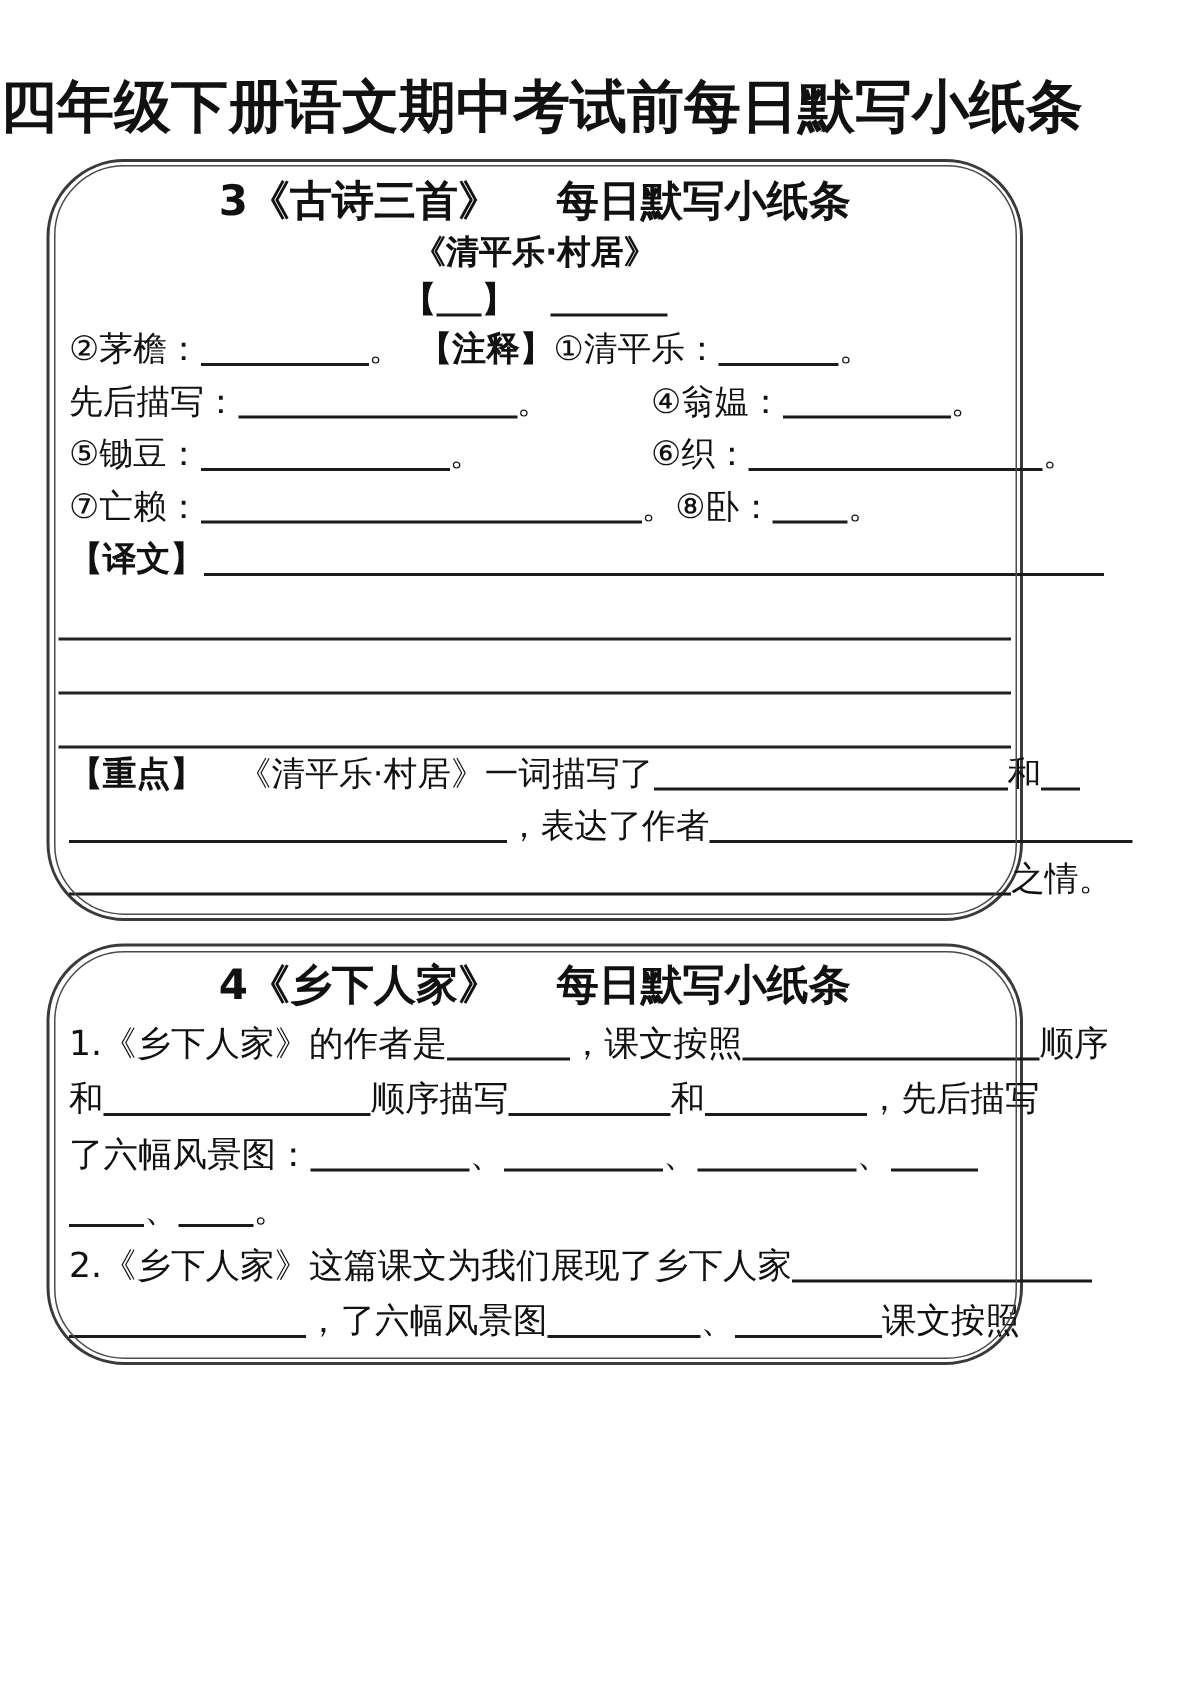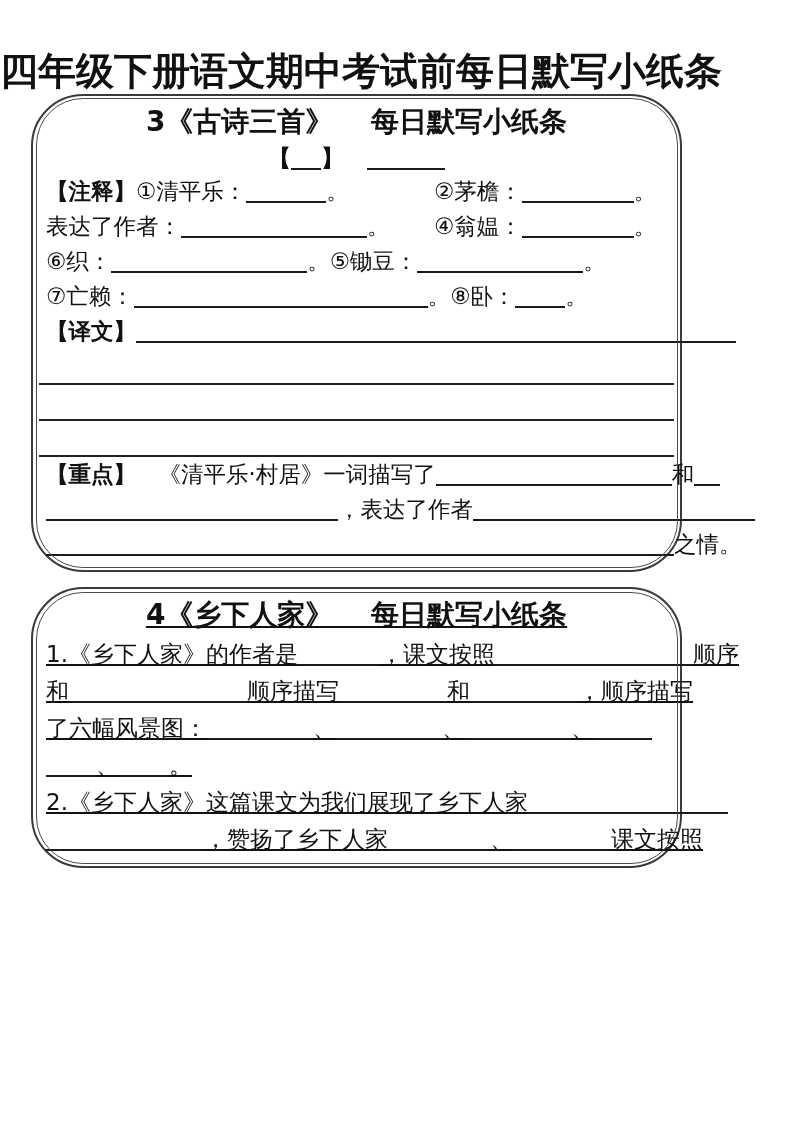--- a/index.html
+++ b/index.html
@@ -19,36 +19,36 @@
     text-align: center;
     font-size: 38px;
     font-weight: 900;
     line-height: 1.15;
     white-space: nowrap;
     letter-spacing: 0px;
   }
 
   .card {
     position: relative;
-    margin: 0 31px 0 31px;
+    margin: 12px 31px 0 31px;
     border: 2px solid #3a3a3a;
     border-radius: 52px;
     padding: 4px 13px 8px 13px;
     box-sizing: border-box;
     background: #ffffff;
   }
   .card::before {
     content: "";
     position: absolute;
     inset: 2.5px;
     border: 1px solid #4a4a4a;
     border-radius: 47px;
     pointer-events: none;
   }
-  .card2 { margin-top: 15px; text-decoration: underline; }
+  .card2 { margin-top: 15px; }
 
   .card h2 {
     margin: 3px 0 2px 0;
     text-align: center;
     font-size: 28px;
     font-weight: bold;
     line-height: 1.35;
     white-space: pre;
   }
   .sub {
@@ -95,35 +95,36 @@
 </head>
 <body>
 
 <div class="page">
 
   <div class="page-title">四年级下册语文期中考试前每日默写小纸条</div>
 
   <section class="card card1">
     <h2>3《古诗三首》　 每日默写小纸条</h2>
 
+    <div class="sub">《清平乐·村居》</div>
 
     <div class="tline author"><span>【</span><span class="blank" style="width: 30px;"></span><span>】</span><span>　</span><span class="blank" style="width: 78px;"></span></div>
 
 
     <div class="note-row">
+      <div class="tline note-right"><span>②茅檐：</span><span class="blank" style="width: 112px;"></span><span>。</span></div>
       <div class="tline note-left"><span class="lbl">【注释】</span><span>①清平乐：</span><span class="blank" style="width: 80px;"></span><span>。</span></div>
-      <div class="tline note-right"><span>②茅檐：</span><span class="blank" style="width: 112px;"></span><span>。</span></div>
     </div>
     <div class="note-row">
-      <div class="tline note-left"><span>表达了作者：</span><span class="blank" style="width: 186px;"></span><span>。</span></div>
+      <div class="tline note-left"><span>先后描写：</span><span class="blank" style="width: 186px;"></span><span>。</span></div>
       <div class="tline note-right"><span>④翁媪：</span><span class="blank" style="width: 112px;"></span><span>。</span></div>
     </div>
     <div class="note-row">
+      <div class="tline note-left"><span>⑤锄豆：</span><span class="blank" style="width: 166px;"></span><span>。</span></div>
       <div class="tline note-right"><span>⑥织：</span><span class="blank" style="width: 196px;"></span><span>。</span></div>
-      <div class="tline note-left"><span>⑤锄豆：</span><span class="blank" style="width: 166px;"></span><span>。</span></div>
     </div>
     <div class="tline"><span>⑦亡赖：</span><span class="blank" style="width: 294px;"></span><span>。⑧卧：</span><span class="blank" style="width: 50px;"></span><span>。</span></div>
 
     <div class="tline"><span class="lbl">【译文】</span><span class="blank" style="width: 600px;"></span></div>
 
     <div>
         <div class="ruled"></div>
         <div class="ruled"></div>
         <div class="ruled"></div>
       </div>
@@ -133,24 +134,24 @@
         <div class="tline"><span class="blank" style="width: 292px;"></span><span>，表达了作者</span><span class="blank" style="width: 282px;"></span></div>
         <div class="tline"><span class="blank" style="width: 628px;"></span><span>之情。</span></div>
       </div>
   </section>
 
   <section class="card card2">
     <h2>4《乡下人家》　 每日默写小纸条</h2>
 
     <div>
         <div class="tline"><span>1.《乡下人家》的作者是</span><span class="blank" style="width: 82px;"></span><span>，课文按照</span><span class="blank" style="width: 198px;"></span><span>顺序</span></div>
-        <div class="tline"><span>和</span><span class="blank" style="width: 178px;"></span><span>顺序描写</span><span class="blank" style="width: 108px;"></span><span>和</span><span class="blank" style="width: 108px;"></span><span>，顺序描写</span></div>
+        <div class="tline"><span>和</span><span class="blank" style="width: 178px;"></span><span>顺序描写</span><span class="blank" style="width: 108px;"></span><span>和</span><span class="blank" style="width: 108px;"></span><span>，先后描写</span></div>
         <div class="tline"><span>了六幅风景图：</span><span class="blank" style="width: 106px;"></span><span>、</span><span class="blank" style="width: 106px;"></span><span>、</span><span class="blank" style="width: 106px;"></span><span>、</span><span class="blank" style="width: 58px;"></span></div>
         <div class="tline"><span class="blank" style="width: 50px;"></span><span>、</span><span class="blank" style="width: 50px;"></span><span>。</span></div>
       </div>
 
     <div>
         <div class="tline"><span>2.《乡下人家》这篇课文为我们展现了乡下人家</span><span class="blank" style="width: 200px;"></span></div>
-        <div class="tline"><span class="blank" style="width: 158px;"></span><span>，赞扬了乡下人家</span><span class="blank" style="width: 102px;"></span><span>、</span><span class="blank" style="width: 98px;"></span><span>课文按照</span></div>
+        <div class="tline"><span class="blank" style="width: 158px;"></span><span>，了六幅风景图</span><span class="blank" style="width: 102px;"></span><span>、</span><span class="blank" style="width: 98px;"></span><span>课文按照</span></div>
       </div>
   </section>
 
 </div>
 
 </body></html>

